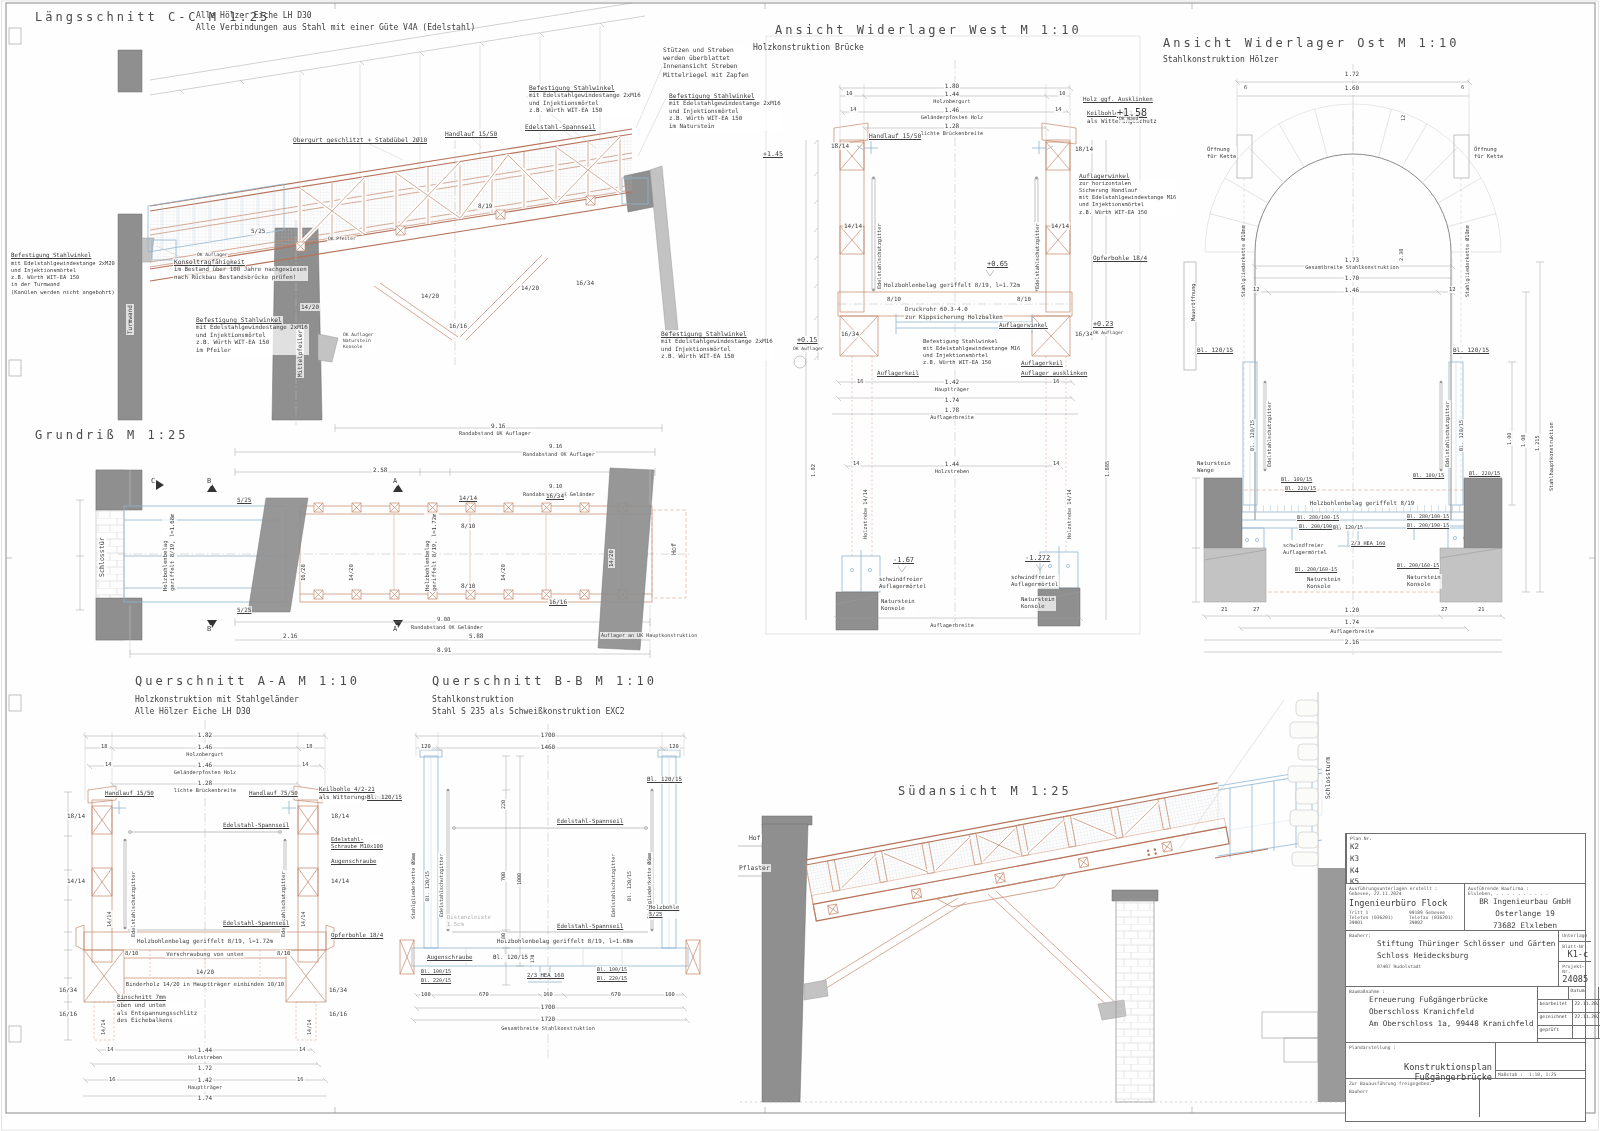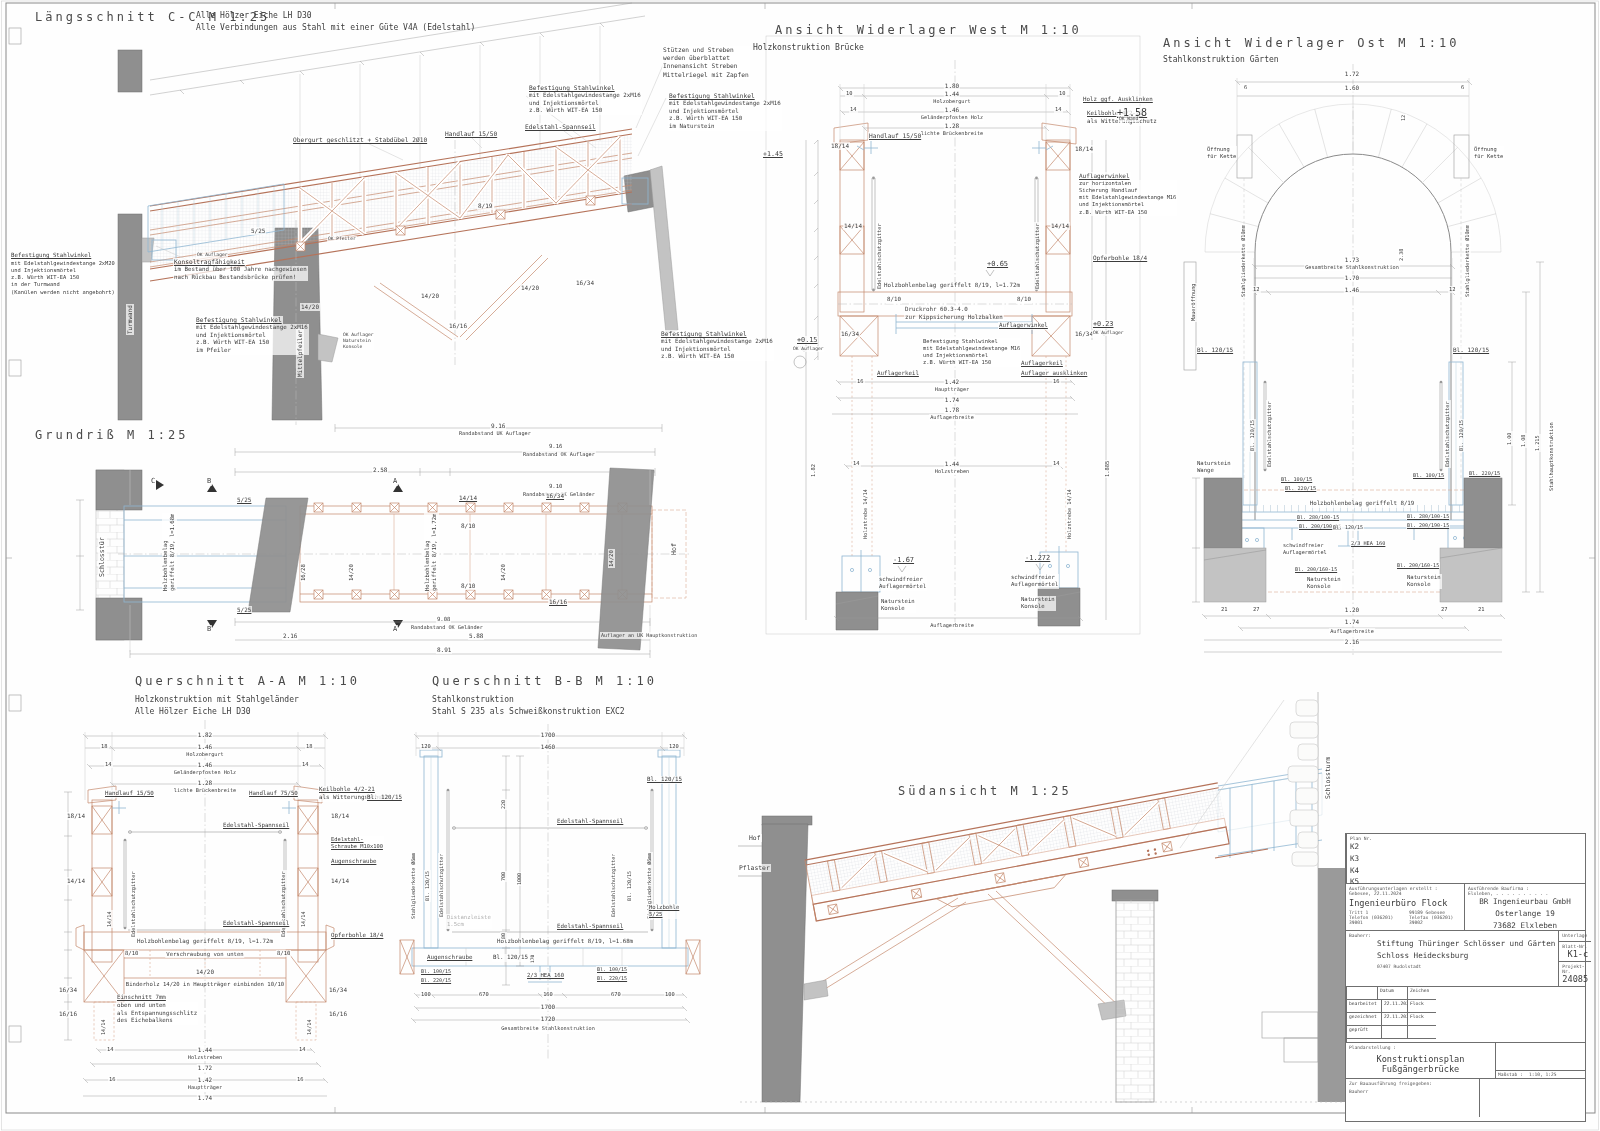--- a/index.html
+++ b/index.html
@@ -428,21 +428,21 @@
 <div class="ttl" style="left:35px;top:428px">Grundriß M 1:25</div>
 <div class="ttl" style="left:135px;top:674px">Querschnitt A-A M 1:10</div>
 <div class="sub" style="left:135px;top:694px">Holzkonstruktion mit Stahlgeländer
 Alle Hölzer Eiche LH D30</div>
 <div class="ttl" style="left:432px;top:674px">Querschnitt B-B M 1:10</div>
 <div class="sub" style="left:432px;top:694px">Stahlkonstruktion
 Stahl S 235 als Schweißkonstruktion EXC2</div>
 <div class="ttl" style="left:775px;top:23px">Ansicht Widerlager West M 1:10</div>
 <div class="sub" style="left:753px;top:42px">Holzkonstruktion Brücke</div>
 <div class="ttl" style="left:1163px;top:36px">Ansicht Widerlager Ost M 1:10</div>
-<div class="sub" style="left:1163px;top:54px">Stahlkonstruktion Gärten</div>
+<div class="sub" style="left:1163px;top:54px">Stahlkonstruktion Hölzer</div>
 <div class="ttl" style="left:898px;top:784px">Südansicht M 1:25</div>
 
 <div id="annotation-layer">
       <div class="ann" style="left: 662px; top: 46px; font-size: 6.2px;">Stützen und Streben
 werden überblattet
 Innenansicht Streben
 Mittelriegel mit Zapfen</div>
       <div class="ann u" style="left: 668px; top: 92px; font-size: 6.2px;">Befestigung Stahlwinkel</div>
       <div class="ann" style="left: 668px; top: 100px; font-size: 5.8px;">mit Edelstahlgewindestange 2xM16
 und Injektionsmörtel
@@ -805,20 +805,26 @@
         <div class="tiny">Blatt-Nr.</div>
         <div class="big" style="text-align:right">K1-c</div>
       </div>
       <div class="cell" style="flex:1;border-top:1px solid #6f6f6f">
         <div class="tiny">Projekt-Nr.</div>
         <div class="big" style="text-align:right">24085</div>
       </div>
     </div>
   </div>
   <div class="row" style="height:56px">
+    <div class="cell" style="flex:1">
+      <div class="tiny">Baumaßnahme :</div>
+      <div class="itm" style="margin-left:20px">Erneuerung Fußgängerbrücke</div>
+      <div class="itm" style="margin-left:20px">Oberschloss Kranichfeld</div>
+      <div class="itm" style="margin-left:20px">Am Oberschloss 1a, 99448 Kranichfeld</div>
+    </div>
     <div class="bl" style="width:89px;font-size:4.6px">
       <div style="display:flex;border-bottom:1px solid #6f6f6f;height:12px">
         <div style="width:30px"></div>
         <div style="flex:1;border-left:1px solid #6f6f6f;padding:1px 2px">Datum</div>
         <div style="width:24px;border-left:1px solid #6f6f6f;padding:1px 2px">Zeichen</div>
       </div>
       <div id="sig-rows">
             <div style="display: flex; border-bottom: 1px solid rgb(111, 111, 111); height: 12px;">
               <div style="width: 30px; padding: 1px 2px; overflow: hidden;">bearbeitet</div>
               <div style="flex: 1 1 0%; border-left: 1px solid rgb(111, 111, 111); padding: 1px 2px; overflow: hidden;">22.11.2024</div>
@@ -833,21 +839,21 @@
               <div style="width: 30px; padding: 1px 2px; overflow: hidden;">geprüft</div>
               <div style="flex: 1 1 0%; border-left: 1px solid rgb(111, 111, 111); padding: 1px 2px; overflow: hidden;"></div>
               <div style="width: 24px; border-left: 1px solid rgb(111, 111, 111); padding: 1px 2px; overflow: hidden;"></div>
             </div>
           </div>
     </div>
   </div>
   <div class="row" style="height:36px">
     <div class="cell" style="flex:1">
       <div class="tiny">Plandarstellung :</div>
-      <div class="big" style="text-align:center;margin-top:4px">Konstruktionsplan Fußgängerbrücke</div>
+      <div class="big" style="text-align:right;margin-top:12px">Konstruktionsplan Fußgängerbrücke</div>
     </div>
     <div class="bl" style="width:89px;display:flex;flex-direction:column">
       <div style="flex:1"></div>
       <div style="border-top:1px solid #6f6f6f;padding:1px 2px;display:flex;gap:6px">
         <span class="tiny">Maßstab :</span>
         <span class="tiny">1:10, 1:25</span>
       </div>
     </div>
   </div>
   <div class="row" style="height:38px;border-bottom:none">

